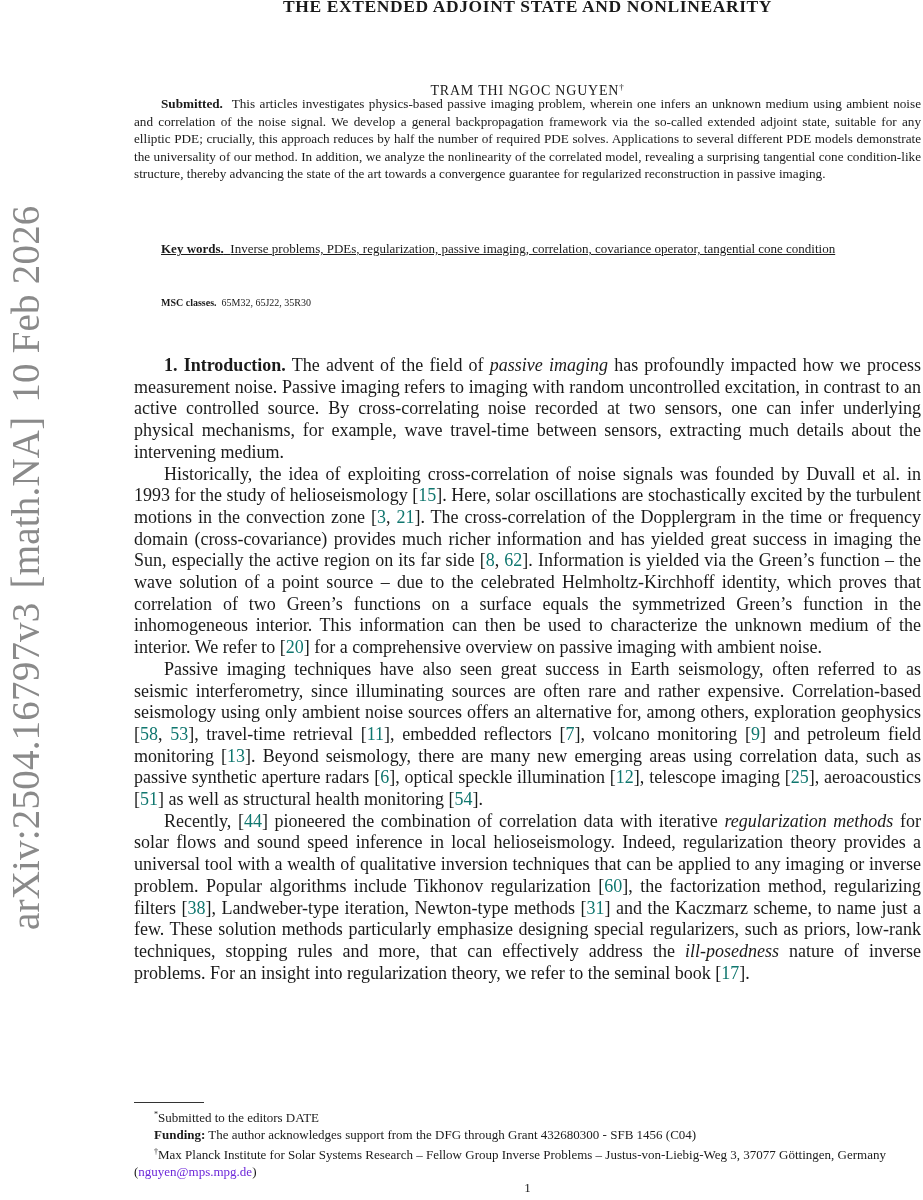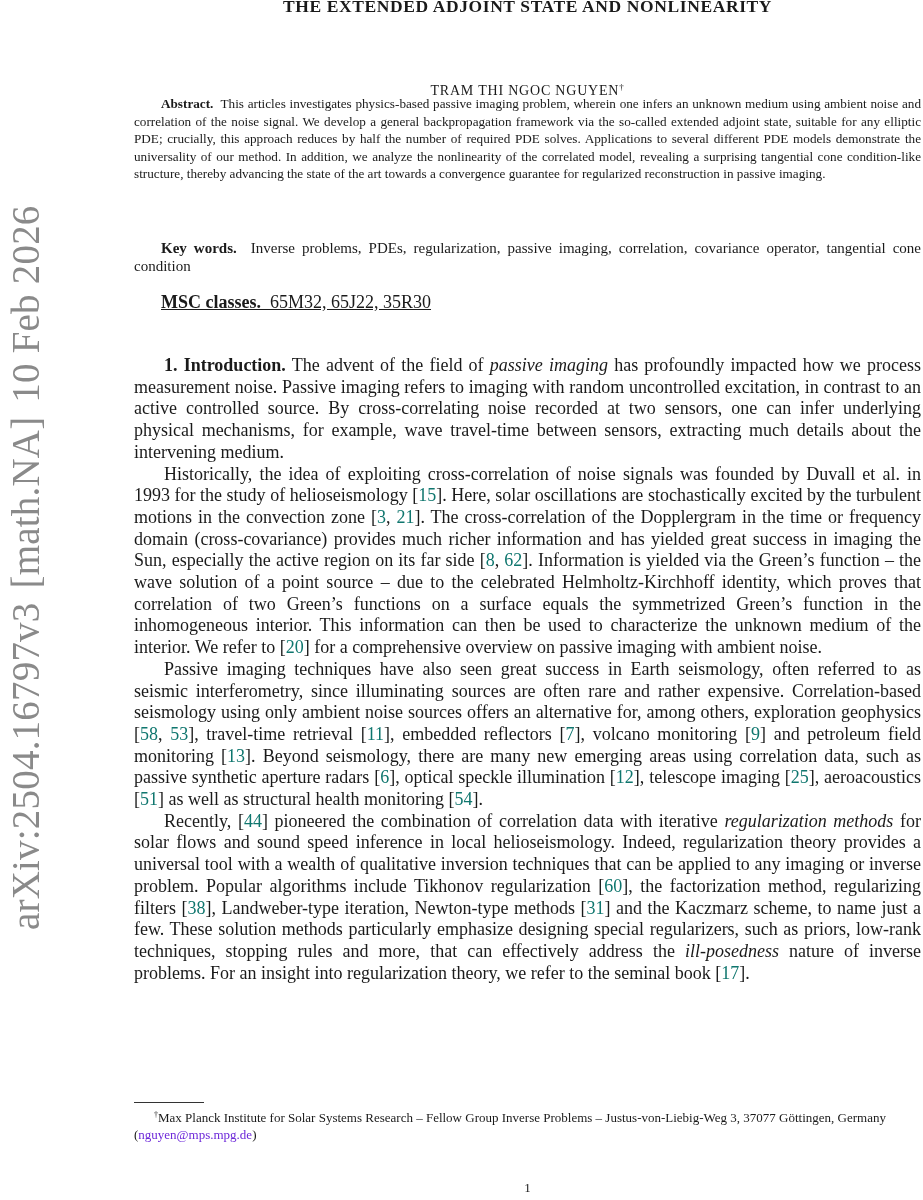--- a/index.html
+++ b/index.html
@@ -28,25 +28,25 @@
     }
     .author sup { font-size: 9px; vertical-align: 5px; }
     .abstract {
       position: absolute; left: 134px; width: 787px; top: 95px;
       font-size: 13.2px; line-height: 17.6px; text-align: justify;
     }
     .abstract .lbl { font-weight: bold; }
     .indent { text-indent: 27px; }
     .keywords {
       position: absolute; left: 134px; width: 787px; top: 240px;
-      font-size: 15px; line-height: 17.6px; text-align: justify;
+      font-size: 13px; line-height: 17.6px; text-align: justify; text-decoration: underline;
     }
     .msc {
       position: absolute; left: 134px; width: 787px; top: 294px;
-      font-size: 18px; line-height: 17.6px; text-decoration: underline;
+      font-size: 10px; line-height: 17.6px;
     }
     .lbl { font-weight: bold; }
     .body {
       position: absolute; left: 134px; width: 787px; top: 355px;
       font-size: 18px; line-height: 21.7px; text-align: justify;
     }
     .body p { margin: 0; text-indent: 30px; }
     .body .sec { font-weight: bold; }
     .cite { color: #0f766e; }
     .footnotes {
@@ -70,21 +70,21 @@
   <span>arXiv:2504.16797v3</span><span>[math.NA]</span><span>10 Feb 2026</span>
 </div>
 
 <div class="title">
   <div>THE EXTENDED ADJOINT STATE AND NONLINEARITY</div>
 </div>
 
 <div class="author"><span>TRAM THI NGOC NGUYEN</span><sup>†</sup></div>
 
 <div class="abstract indent">
-  <span class="lbl">Abstract.</span>&nbsp;
+  <span class="lbl">Submitted.</span>&nbsp;
   <span>This articles investigates physics-based passive imaging problem, wherein one infers an unknown medium using ambient noise and correlation of the noise signal. We develop a general backpropagation framework via the so-called extended adjoint state, suitable for any elliptic PDE; crucially, this approach reduces by half the number of required PDE solves. Applications to several different PDE models demonstrate the universality of our method. In addition, we analyze the nonlinearity of the correlated model, revealing a surprising tangential cone condition-like structure, thereby advancing the state of the art towards a convergence guarantee for regularized reconstruction in passive imaging.</span>
 </div>
 
 <div class="keywords indent">
   <span class="lbl">Key words.</span>&nbsp;
   <span>Inverse problems, PDEs, regularization, passive imaging, correlation, covariance operator, tangential cone condition</span>
 </div>
 
 <div class="msc indent">
   <span class="lbl">MSC classes.</span>&nbsp;
@@ -96,16 +96,18 @@
 
   <p><span>Historically, the idea of exploiting cross-correlation of noise signals was founded by Duvall et al. in 1993 for the study of helioseismology [</span><span class="cite">15</span><span>]. Here, solar oscillations are stochastically excited by the turbulent motions in the convection zone [</span><span class="cite">3</span><span>, </span><span class="cite">21</span><span>]. The cross-correlation of the Dopplergram in the time or frequency domain (cross-covariance) provides much richer information and has yielded great success in imaging the Sun, especially the active region on its far side [</span><span class="cite">8</span><span>, </span><span class="cite">62</span><span>]. Information is yielded via the Green’s function – the wave solution of a point source – due to the celebrated Helmholtz-Kirchhoff identity, which proves that correlation of two Green’s functions on a surface equals the symmetrized Green’s function in the inhomogeneous interior.  This information can then be used to characterize the unknown medium of the interior. We refer to [</span><span class="cite">20</span><span>] for a comprehensive overview on passive imaging with ambient noise.</span></p>
 
   <p><span>Passive imaging techniques have also seen great success in Earth seismology, often referred to as seismic interferometry, since illuminating sources are often rare and rather expensive. Correlation-based seismology using only ambient noise sources offers an alternative for, among others, exploration geophysics [</span><span class="cite">58</span><span>, </span><span class="cite">53</span><span>], travel-time retrieval [</span><span class="cite">11</span><span>], embedded reflectors [</span><span class="cite">7</span><span>], volcano monitoring [</span><span class="cite">9</span><span>] and petroleum field monitoring [</span><span class="cite">13</span><span>].  Beyond seismology, there are many new emerging areas using correlation data, such as passive synthetic aperture radars [</span><span class="cite">6</span><span>], optical speckle illumination [</span><span class="cite">12</span><span>], telescope imaging [</span><span class="cite">25</span><span>], aeroacoustics [</span><span class="cite">51</span><span>] as well as structural health monitoring [</span><span class="cite">54</span><span>].</span></p>
 
   <p><span>Recently, [</span><span class="cite">44</span><span>] pioneered the combination of correlation data with iterative</span> <i>regularization methods</i> <span>for solar flows and sound speed inference in local helioseismology. Indeed, regularization theory provides a universal tool with a wealth of qualitative inversion techniques that can be applied to any imaging or inverse problem. Popular algorithms include Tikhonov regularization [</span><span class="cite">60</span><span>], the factorization method, regularizing filters [</span><span class="cite">38</span><span>], Landweber-type iteration, Newton-type methods [</span><span class="cite">31</span><span>] and the Kaczmarz scheme, to name just a few.  These solution methods particularly emphasize designing special regularizers, such as priors, low-rank techniques, stopping rules and more, that can effectively address the</span> <i>ill-posedness</i> <span>nature of inverse problems. For an insight into regularization theory, we refer to the seminal book [</span><span class="cite">17</span><span>].</span></p>
 </div>
 
 <div class="footnotes">
   <div class="fn-rule"></div>
+  <p class="fn"><sup>*</sup><span>Submitted to the editors DATE</span></p>
+  <p class="fn"><span class="lbl">Funding:</span> <span>The author acknowledges support from the DFG through Grant 432680300 - SFB 1456 (C04)</span></p>
   <p class="fn"><sup>†</sup><span>Max Planck Institute for Solar Systems Research – Fellow Group Inverse Problems – Justus-von-Liebig-Weg 3, 37077 Göttingen, Germany (</span><span class="email">nguyen@mps.mpg.de</span><span>)</span></p>
 </div>
 
 <div class="pagenum">1</div>
 
 </body></html>

